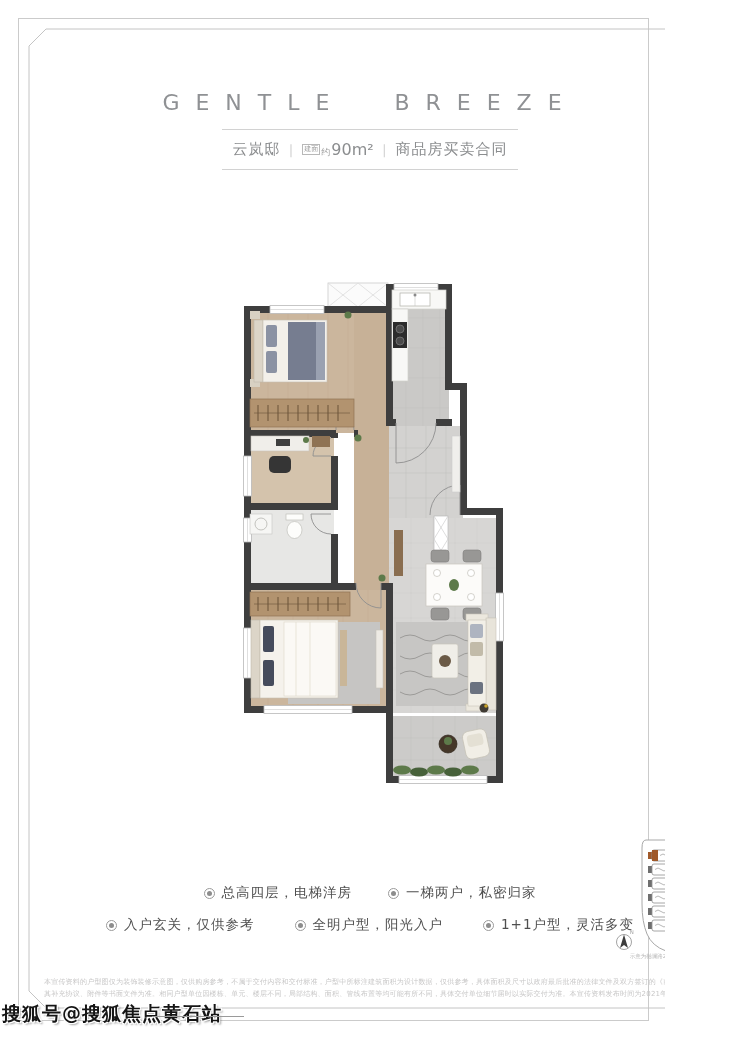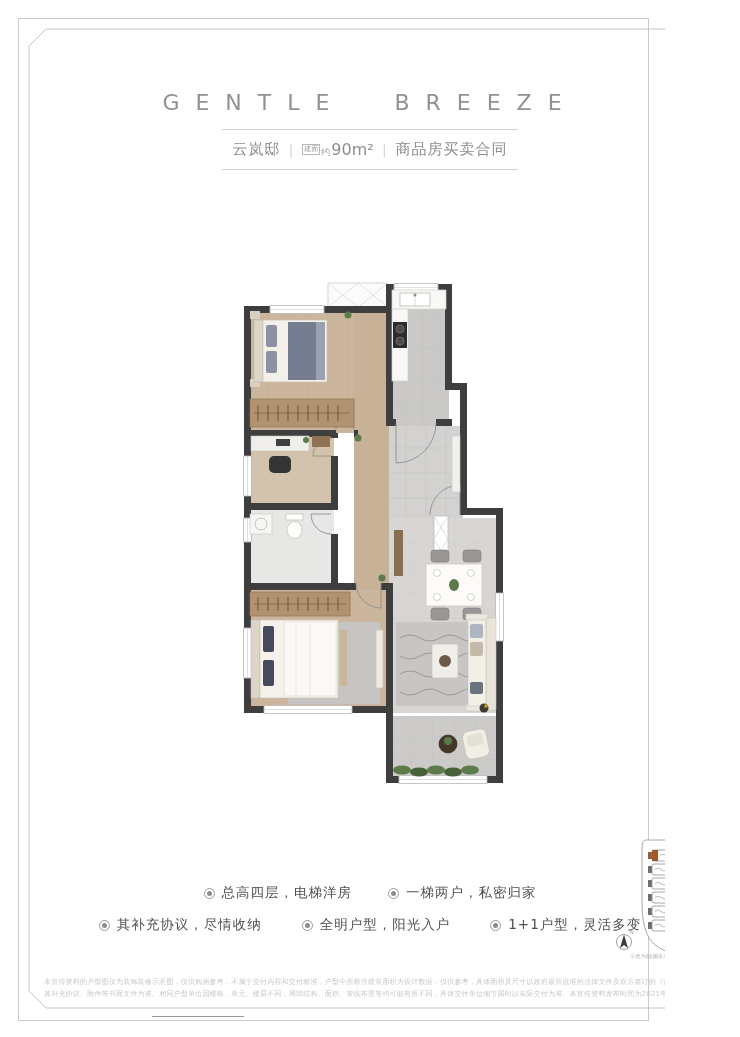--- a/index.html
+++ b/index.html
@@ -275,21 +275,21 @@
         <span>总高四层，电梯洋房</span>
       </span>
       <span class="feat-item">
         <span class="bullet"></span>
         <span>一梯两户，私密归家</span>
       </span>
     </div>
     <div class="feat-row row-2">
       <span class="feat-item">
         <span class="bullet"></span>
-        <span>其补充协议，尽情收纳</span>
+        <span>入户玄关，仅供参考</span>
       </span>
       <span class="feat-item">
         <span class="bullet"></span>
         <span>全明户型，阳光入户</span>
       </span>
       <span class="feat-item">
         <span class="bullet"></span>
         <span>1+1户型，灵活多变</span>
       </span>
     </div>
@@ -342,15 +342,16 @@
       <text x="22" y="98" font-size="5" fill="#9a9a9a">N</text>
     </g>
     <text x="58" y="122" font-size="5.5" fill="#b8b8b8" text-anchor="middle">示意为樾澜路2栋洋5单元302</text>
   </svg>
 
   <div class="disclaimer">
     <div>本宣传资料的户型图仅为装饰装修示意图，仅供购房参考，不属于交付内容和交付标准，户型中所标注建筑面积为设计数据，仅供参考，具体面积及尺寸以政府最后批准的法律文件及双方签订的《商品房买卖合同（预售）》及</div>
     <div>其补充协议、附件等书面文件为准。相同户型单位因楼栋、单元、楼层不同，局部结构、面积、管线布置等均可能有所不同，具体交付单位细节届时以实际交付为准。本宣传资料发布时间为2021年7月，有效期为2021年9月。</div>
   </div>
 
+  <div class="watermark">搜狐号@搜狐焦点黄石站</div>
   <div class="watermark-underline"></div>
 
 </div>
 
 </body></html>

